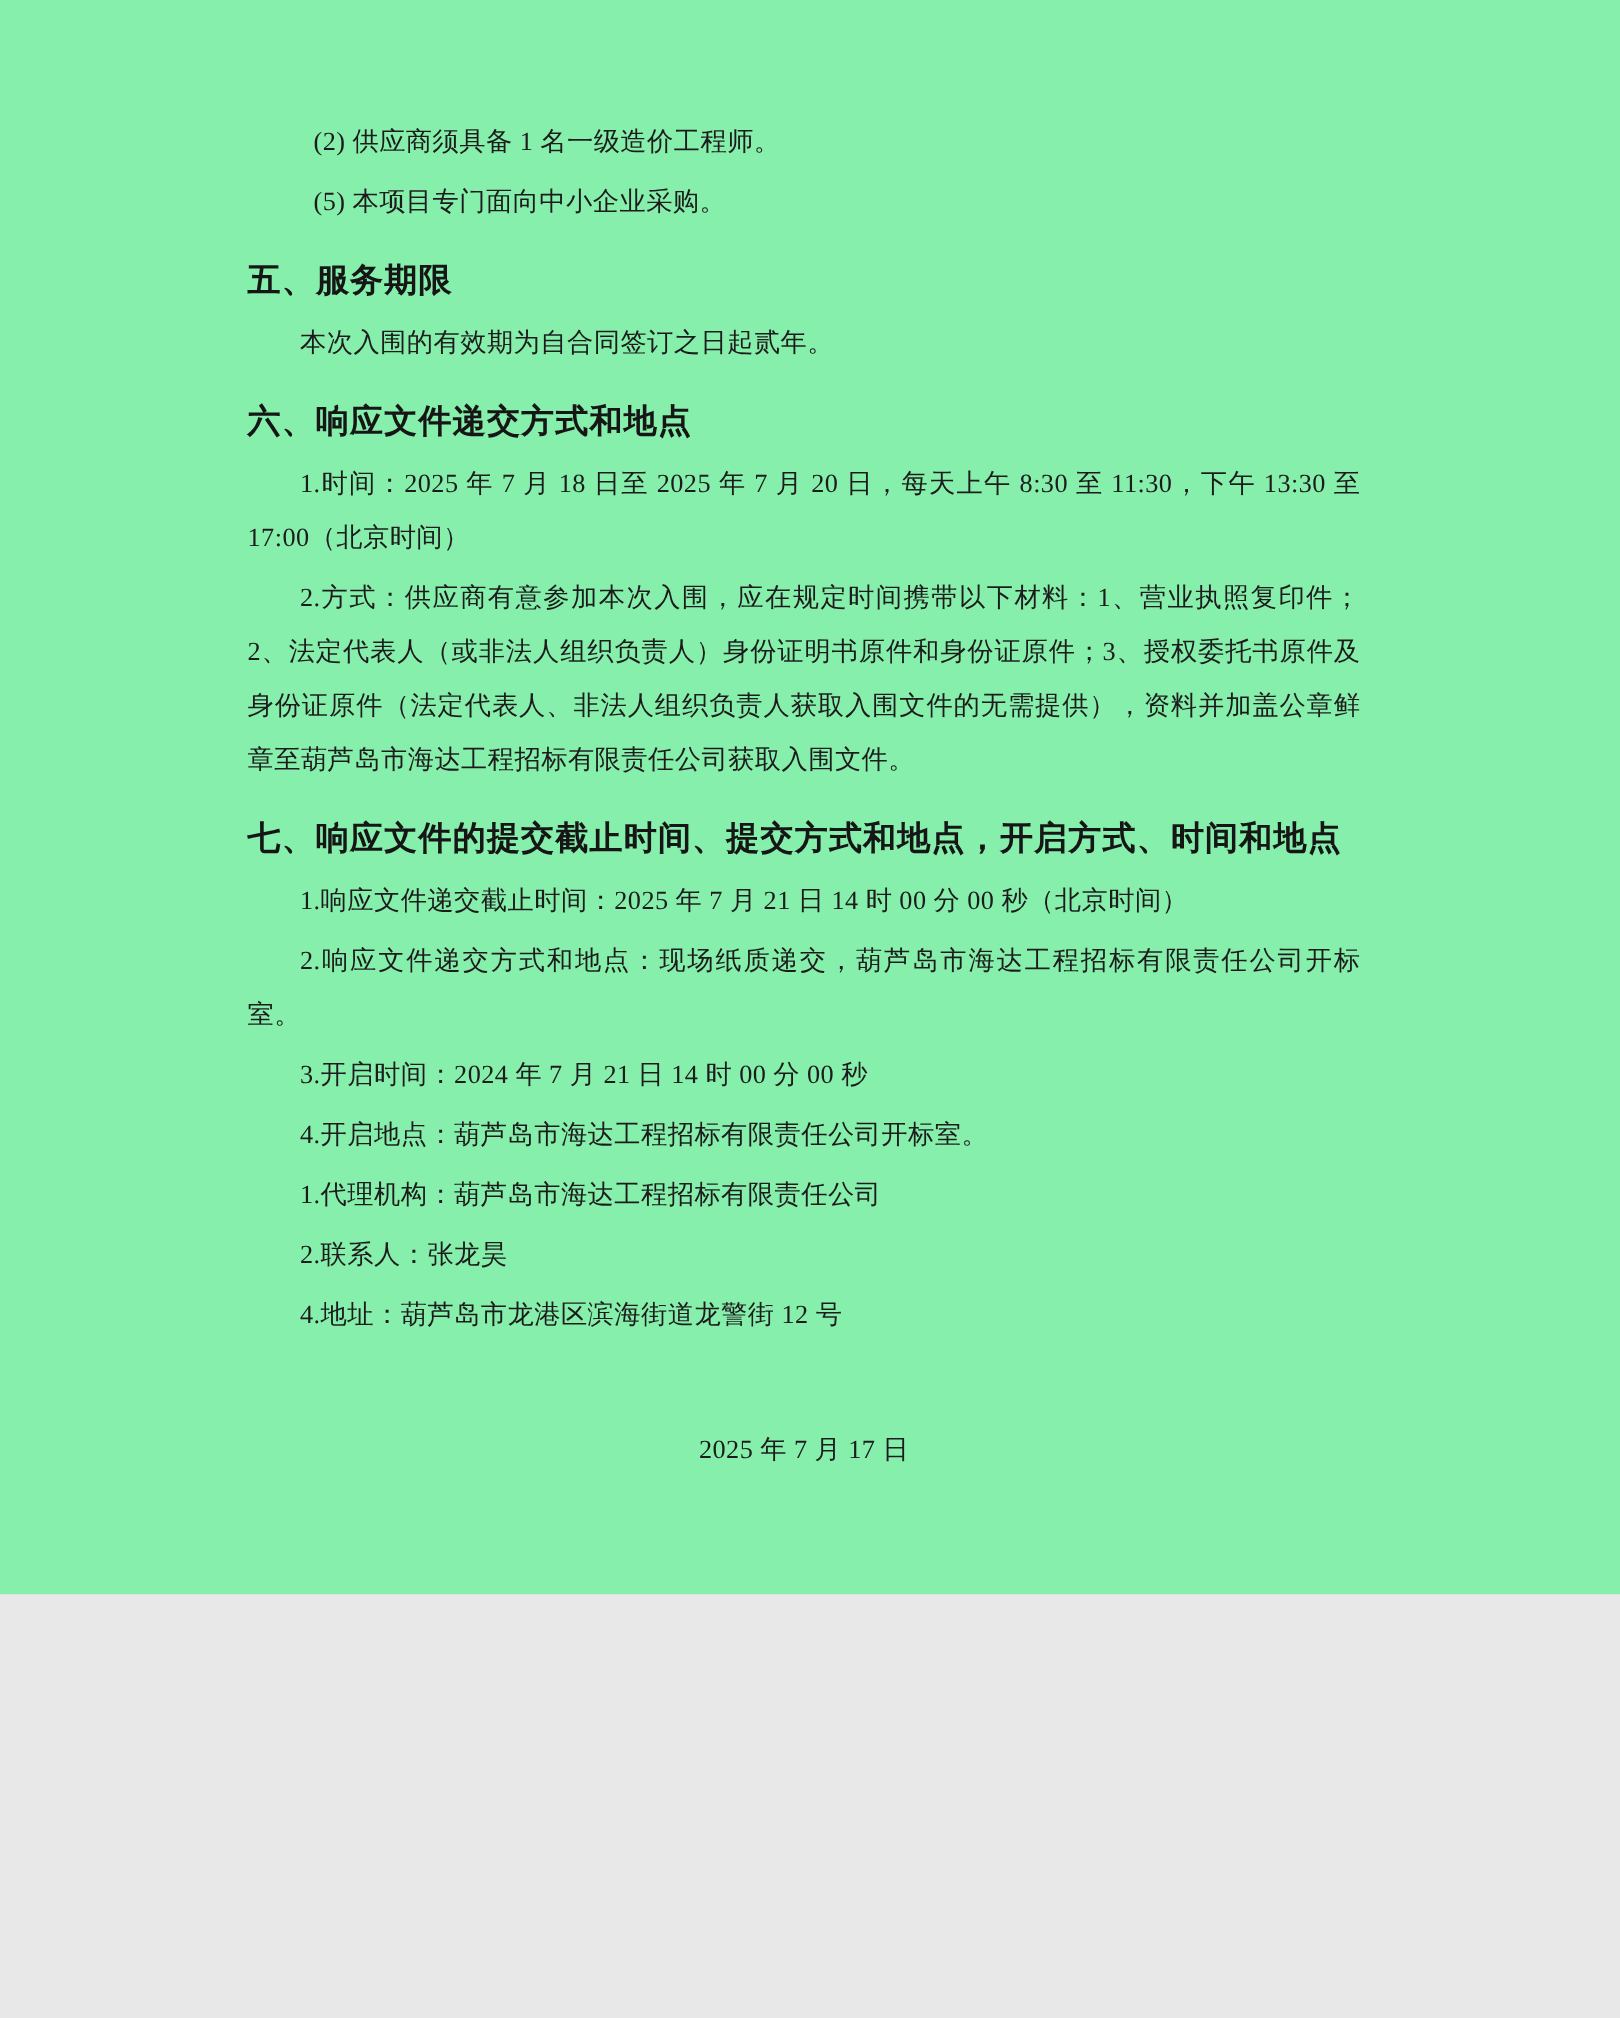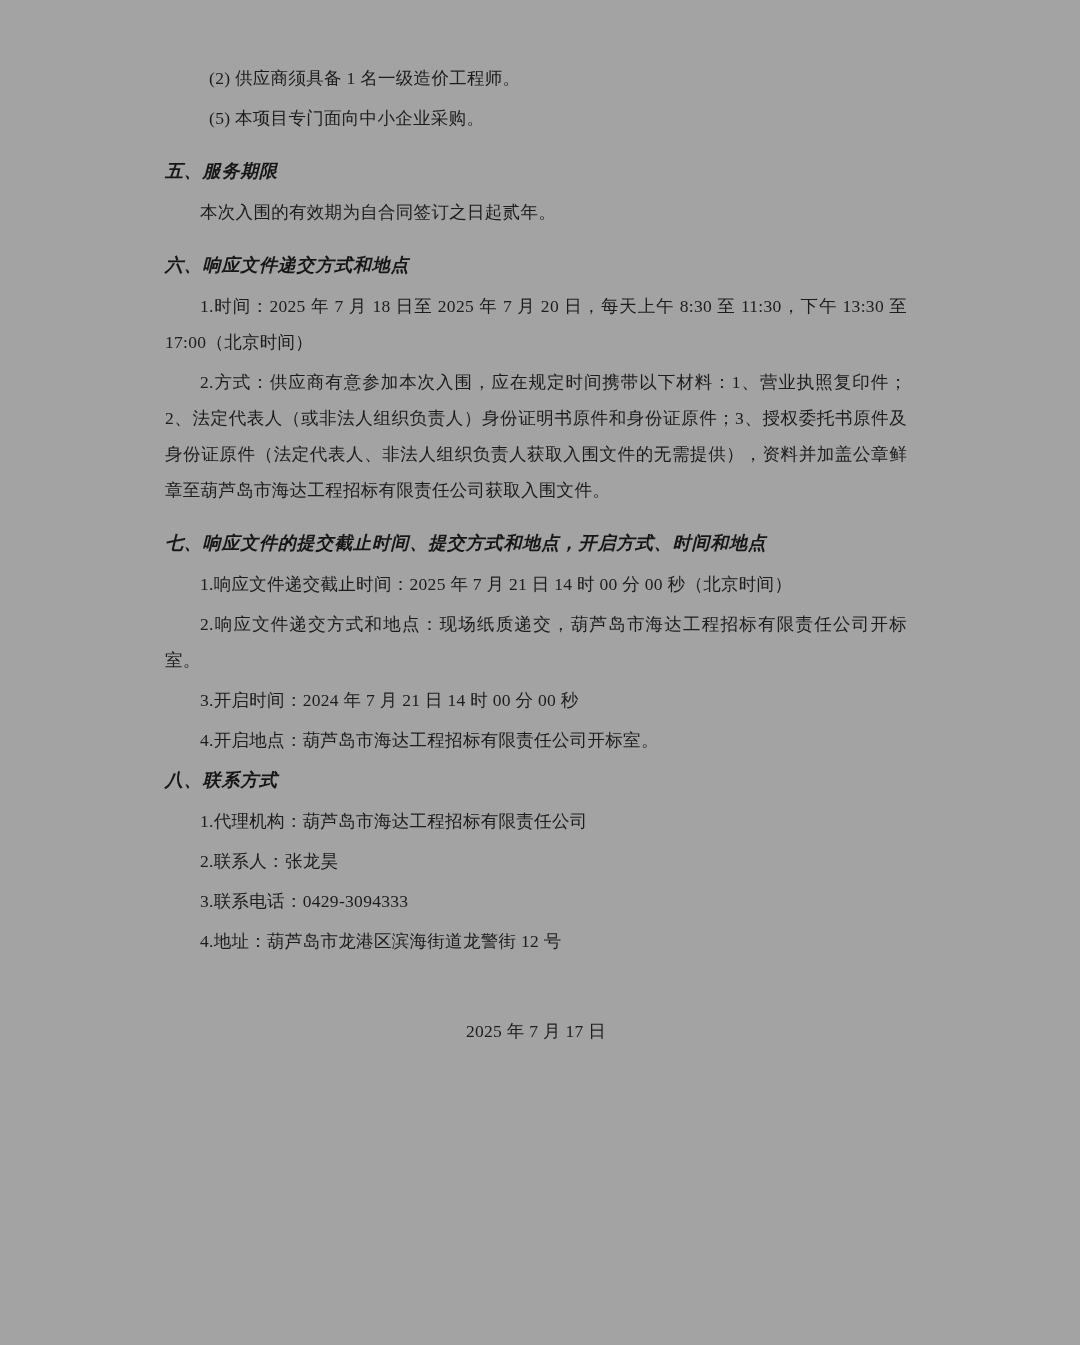--- a/index.html
+++ b/index.html
@@ -4,46 +4,45 @@
 <style>
   * { box-sizing: border-box; }
   html, body { margin: 0; padding: 0; }
   body {
     background: #e8e8e8;
     font-family: "Liberation Serif", "DejaVu Serif", serif;
   }
   .page {
     position: relative;
     width: 1080px;
-    height: 1345px;
+    height: 1063px;
     margin: 0 auto;
-    background: #a3a3a3;
+    background: #86efac;
     color: #1c1c1c;
-    padding: 60px 155px 60px 165px;
+    padding: 76px 155px 60px 165px;
     overflow: hidden;
   }
   .doc {
     font-size: 17.5px;
     line-height: 36px;
     letter-spacing: 0.3px;
   }
   .clause {
     margin: 0 0 4px 0;
     padding-left: 44px;
     text-indent: 0;
   }
   .section-title {
     font-family: "Liberation Sans", "DejaVu Sans", sans-serif;
-    font-size: 18px;
+    font-size: 22px;
     font-weight: 700;
     line-height: 36px;
     margin: 17px 0 5px 0;
     letter-spacing: 0.8px;
     color: #161616;
-    font-style: italic;
   }
   .section-title.flush { margin-top: 1px; }
   .para {
     margin: 0 18px 4px 0;
     text-indent: 2em;
     text-align: justify;
   }
   .sign-date {
     margin-top: 54px;
     text-align: center;
@@ -65,22 +64,20 @@
     <h2 class="section-title">六、响应文件递交方式和地点</h2>
     <p class="para">1.时间：2025 年 7 月 18 日至 2025 年 7 月 20 日，每天上午 8:30 至 11:30，下午 13:30 至 17:00（北京时间）</p>
     <p class="para">2.方式：供应商有意参加本次入围，应在规定时间携带以下材料：1、营业执照复印件；2、法定代表人（或非法人组织负责人）身份证明书原件和身份证原件；3、授权委托书原件及身份证原件（法定代表人、非法人组织负责人获取入围文件的无需提供），资料并加盖公章鲜章至葫芦岛市海达工程招标有限责任公司获取入围文件。</p>
 
     <h2 class="section-title">七、响应文件的提交截止时间、提交方式和地点，开启方式、时间和地点</h2>
     <p class="para">1.响应文件递交截止时间：2025 年 7 月 21 日  14 时 00 分 00 秒（北京时间）</p>
     <p class="para">2.响应文件递交方式和地点：现场纸质递交，葫芦岛市海达工程招标有限责任公司开标室。</p>
     <p class="para">3.开启时间：2024 年 7 月 21 日 14 时 00 分 00 秒</p>
     <p class="para">4.开启地点：葫芦岛市海达工程招标有限责任公司开标室。</p>
 
-    <h2 class="section-title flush">八、联系方式</h2>
     <p class="para">1.代理机构：葫芦岛市海达工程招标有限责任公司</p>
     <p class="para">2.联系人：张龙昊</p>
-    <p class="para">3.联系电话：0429-3094333</p>
     <p class="para">4.地址：葫芦岛市龙港区滨海街道龙警街 12 号</p>
 
     <p class="para sign-date">2025 年 7 月 17 日</p>
 
   </div>
 </div>
 
 </body></html>

